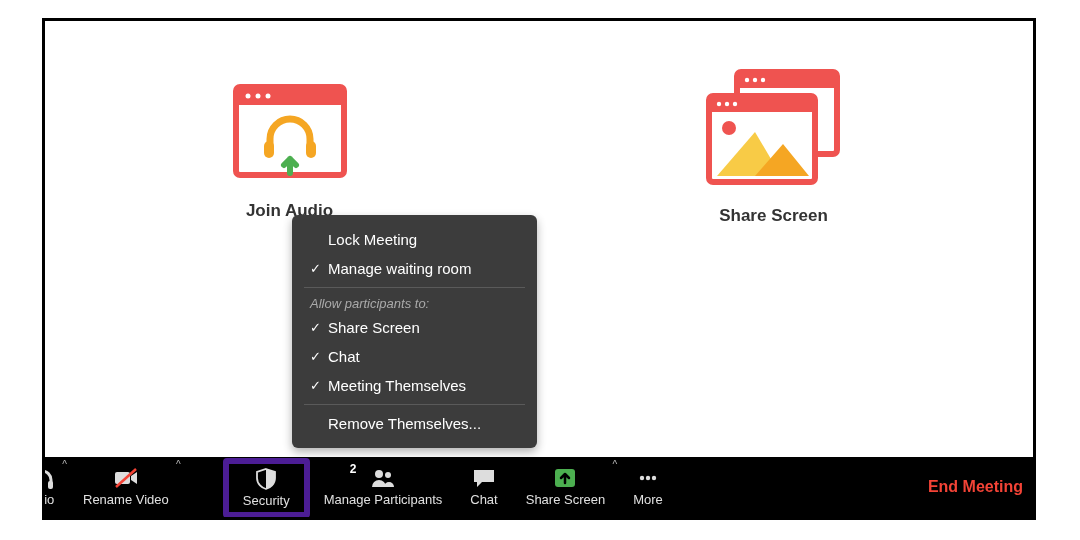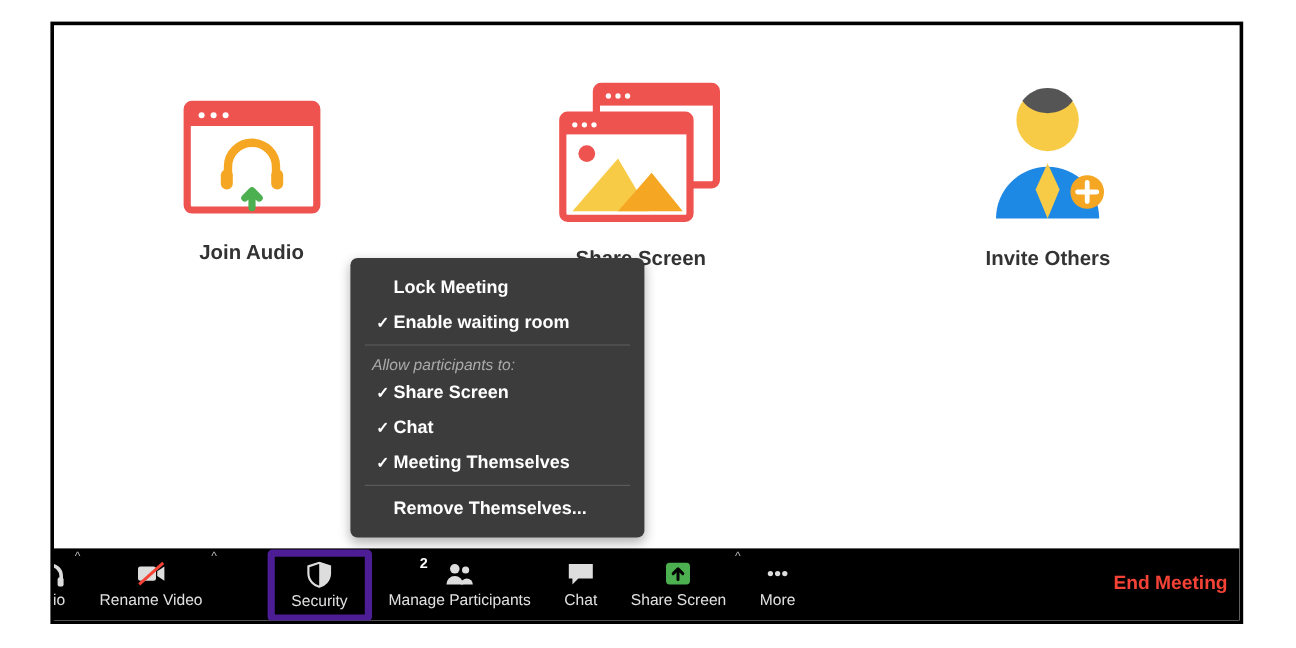--- a/index.html
+++ b/index.html
@@ -11,21 +11,21 @@
     .tile .label { margin-top:20px; font-weight:700; font-size:17px; color:#333; }
     .tile svg { display:block; margin:0 auto; }
     .t-audio svg { width:120px; height:100px; }
     .t-share { margin-left:-20px; }
     .t-share svg { width:150px; height:120px; margin-top:-15px; }
     .t-invite svg { width:110px; height:120px; margin-top:-15px; }
     
     .popup { position:absolute; left:247px; top:194px; width:245px; background:#3c3c3c; color:#fff; border-radius:6px; padding:10px 0; font-size:15px; box-shadow:0 4px 10px rgba(0,0,0,0.3); }
     .popup .row { padding:6px 18px; display:flex; align-items:center; cursor:pointer; }
     .popup .row .chk { width:18px; display:inline-block; font-size:13px; }
-    .popup .row.b { font-weight:700;text-align:center; }
+    .popup .row.b { font-weight:400; }
     .popup .hr { border-top:1px solid #5a5a5a; margin:4px 12px; }
     .popup .subhead { padding:4px 18px 2px; font-size:13px; color:#aaa;font-style:italic; }
     
     .bar { position:absolute; left:0; bottom:0; width:100%; height:60px; background:#000; display:flex; align-items:center; color:#e0e0e0; }
     .tb { display:flex; flex-direction:column; align-items:center; justify-content:center; height:100%; padding:0 14px; font-size:13px; position:relative; cursor:pointer; }
     .tb .caret { position:absolute; top:2px; right:2px; font-size:10px; color:#bbb; }
     .tb.active { border:6px solid #4c1d95; border-radius:4px; top:1px; }
     .tb svg { width:26px; height:22px; margin-bottom:3px; }
     .tb .badge { position:absolute; top:5px; left:40px; font-size:12px; font-weight:700; color:#fff; }
     .end { margin-left:auto; margin-right:10px; color:#f44336; font-weight:700; font-size:16px; cursor:pointer; }
@@ -72,41 +72,30 @@
           <circle cx="28" cy="38" r="2.2" fill="#fff"></circle>
           <circle cx="36" cy="38" r="2.2" fill="#fff"></circle>
 
         <circle cx="30" cy="62" r="7" fill="#ef5350"></circle>
         <polygon points="18,110 56,66 82,110" fill="#f8cb46"></polygon>
         <polygon points="56,110 84,78 110,110" fill="#f5a623"></polygon>
       </svg>
       <div class="label">Share Screen</div>
     </div>
 
-    <div class="tile t-invite">
-      <svg viewBox="0 0 110 120">
-        <circle cx="55" cy="34" r="26" fill="#f8cb46"></circle>
-        <path d="M34 18 a26 26 0 0 1 42 0 a24 20 0 0 1 -42 0" fill="#555"></path>
-        <path d="M12 116 a43 43 0 0 1 86 0 z" fill="#1e88e5"></path>
-        <path d="M55 70 l10 22 l-10 24 l-10 -24 z" fill="#f8cb46"></path>
-        <circle cx="88" cy="94" r="14" fill="#f5a623"></circle>
-        <path d="M88 86 v16 M80 94 h16" stroke="#fff" stroke-width="4" stroke-linecap="round"></path>
-      </svg>
-      <div class="label">Invite Others</div>
-    </div>
   </div>
 
   <div class="popup">
     <div class="row b">
       <span class="chk"></span>
       <span>Lock Meeting</span>
     </div>
     <div class="row b">
       <span class="chk">✓</span>
-      <span>Enable waiting room</span>
+      <span>Manage waiting room</span>
     </div>
     <div class="hr"></div>
     <div class="subhead">Allow participants to:</div>
     <div class="row b">
       <span class="chk">✓</span>
       <span>Share Screen</span>
     </div>
     <div class="row b">
       <span class="chk">✓</span>
       <span>Chat</span>

